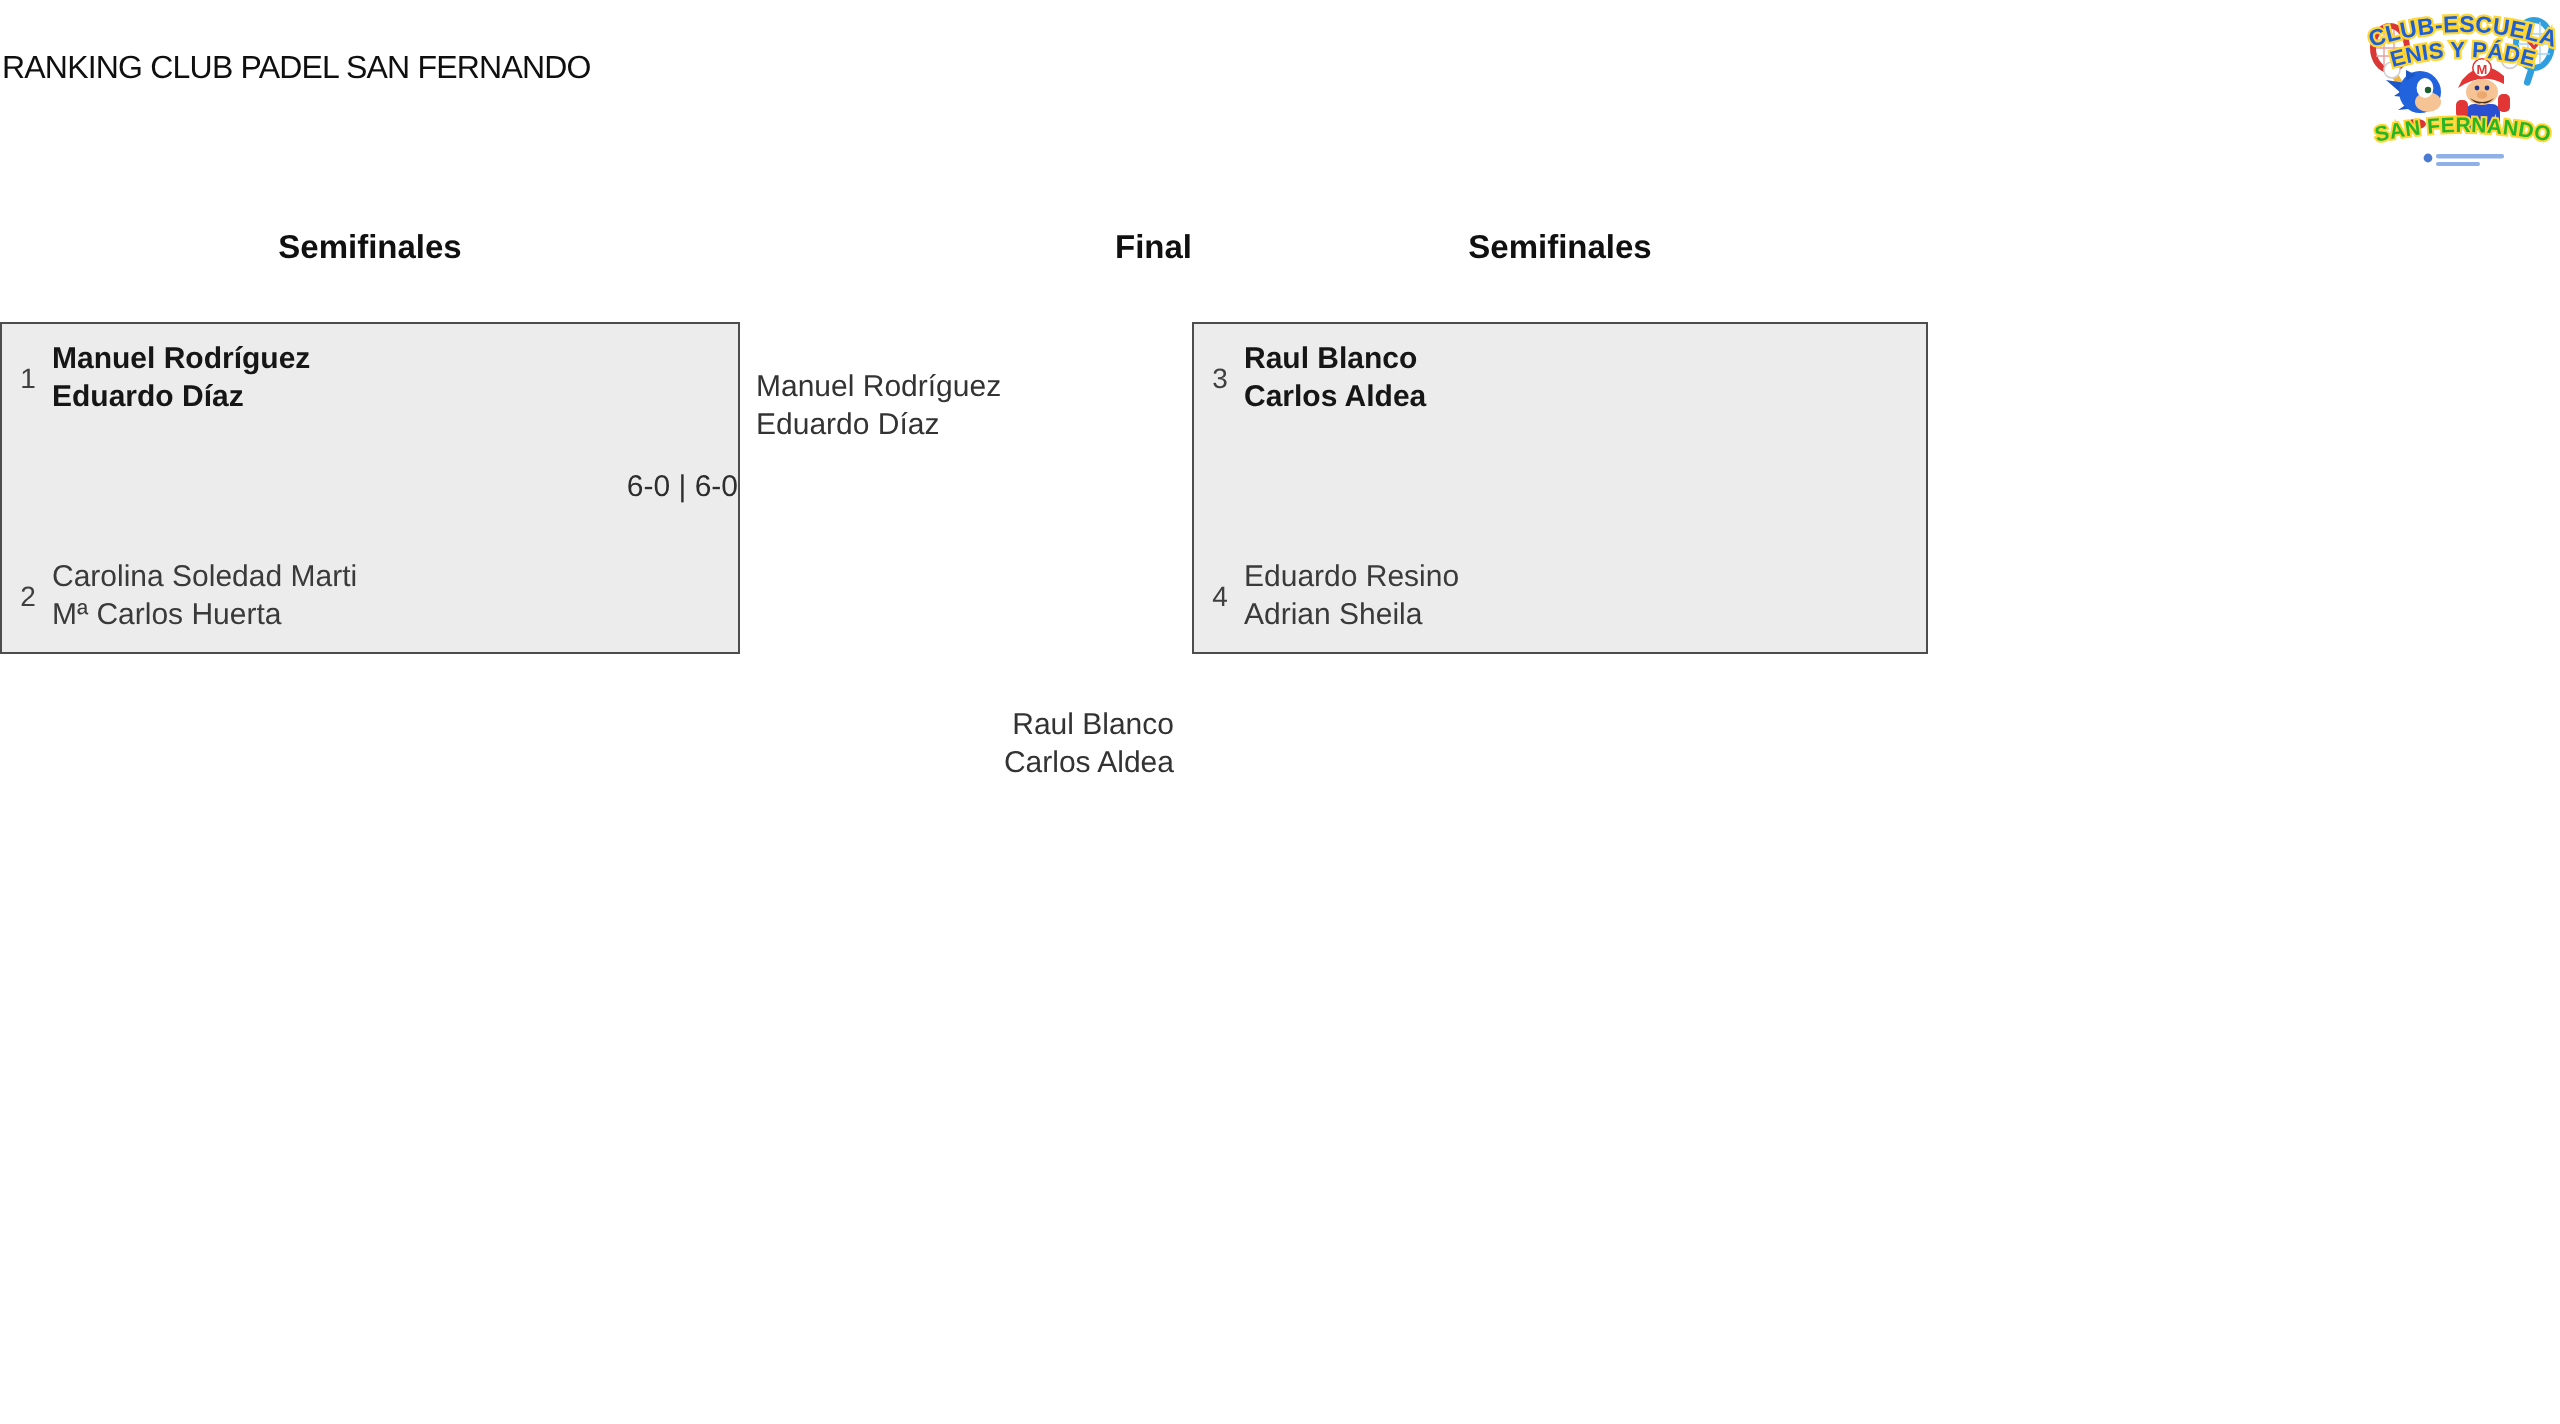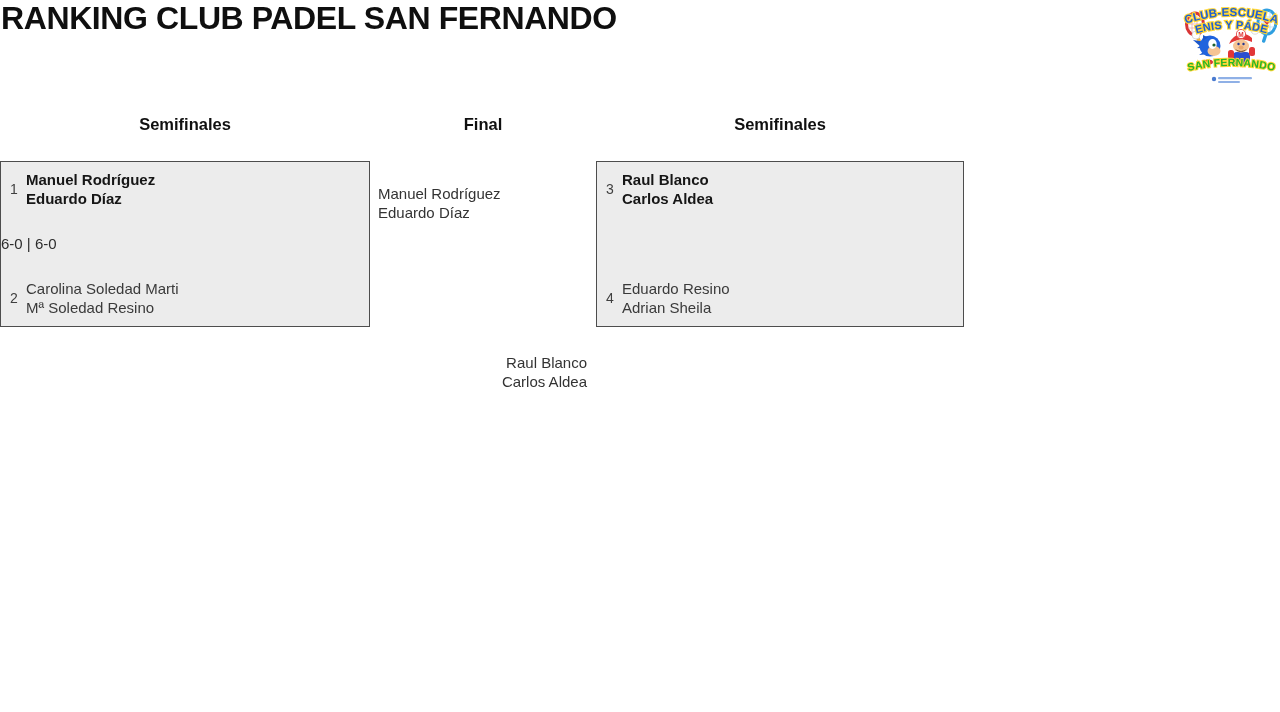--- a/index.html
+++ b/index.html
@@ -7,55 +7,55 @@
   body {
     width: 1280px; height: 712px;
     background: #ffffff;
     font-family: "Liberation Sans", sans-serif;
     color: #111;
   }
   .page { position: relative; width: 1280px; height: 712px; overflow: hidden; background:#fff; }
 
   
   .title {
-    position: absolute; left: 1px; top: 2px;
-    font-weight: 700; font-size: 32px; line-height: 33.5px;
+    position: absolute; left: 1px; top: 18px;
+    font-weight: 400; font-size: 16px; line-height: 33.5px;
     letter-spacing: -0.4px; color: #0f0f0f; white-space: nowrap;
   }
 
   
   .logo { position: absolute; left: 1183px; top: 2px; width: 97px; height: 88px; }
 
   
   .round-header {
     position: absolute; top: 115px; font-weight: 700; font-size: 16.5px;
     color: #101010; text-align: center; line-height: 19px;
   }
   .rh-left  { left: 0;     width: 370px; }
-  .rh-final { left: 370px; width: 226px; }
+  .rh-final { left: 370px; width: 226px; text-align: right; }
   .rh-right { left: 596px; width: 368px; }
 
   
   .match {
     position: absolute; top: 161px; height: 166px;
     background: #ececec; border: 1px solid #4d4d4d;
     display: flex; flex-direction: column; justify-content: space-between;
     padding: 8px 0 9px 0;
   }
   .match-left  { left: 0;     width: 370px; }
   .match-right { left: 596px; width: 368px; }
 
   .team-row { display: flex; align-items: center; padding: 0 10px 0 7px; }
   .seed {
     flex: none; width: 12px; margin-right: 6px;
     font-size: 14px; color: #3f3f3f; text-align: center;
   }
   .names { display: flex; flex-direction: column; font-size: 15px; line-height: 19px; color: #3a3a3a; }
   .names.winner { font-weight: 700; color: #161616; }
-  .score { text-align: left; font-size: 15px; color: #2d2d2d; }
+  .score { text-align: right; font-size: 15px; color: #2d2d2d; }
 
   
   .final-team { position: absolute; font-size: 15px; line-height: 19px; color: #333333; }
   .final-top    { left: 378px; top: 184px; text-align: left; }
   .final-bottom { right: 693px; top: 353px; text-align: right; }
 </style>
 </head>
 <body>
 
 <div class="page">
@@ -139,21 +139,21 @@
       <span class="names winner">
         <span>Manuel Rodríguez</span>
         <span>Eduardo Díaz</span>
       </span>
     </div>
     <div class="score">6-0 | 6-0</div>
     <div class="team-row">
       <span class="seed">2</span>
       <span class="names">
         <span>Carolina Soledad Marti</span>
-        <span>Mª Soledad Resino</span>
+        <span>Mª Carlos Huerta</span>
       </span>
     </div>
   </div>
 
   <div class="match match-right">
     <div class="team-row">
       <span class="seed">3</span>
       <span class="names winner">
         <span>Raul Blanco</span>
         <span>Carlos Aldea</span>

